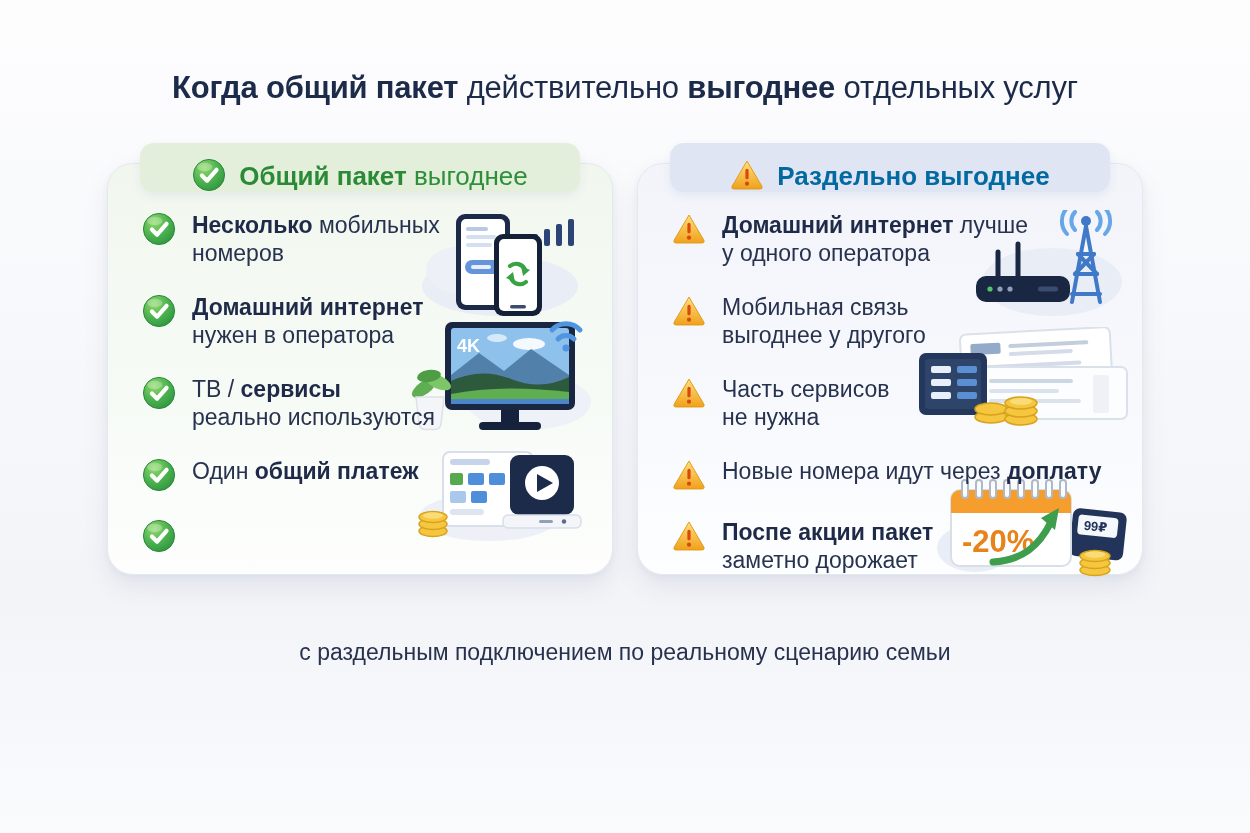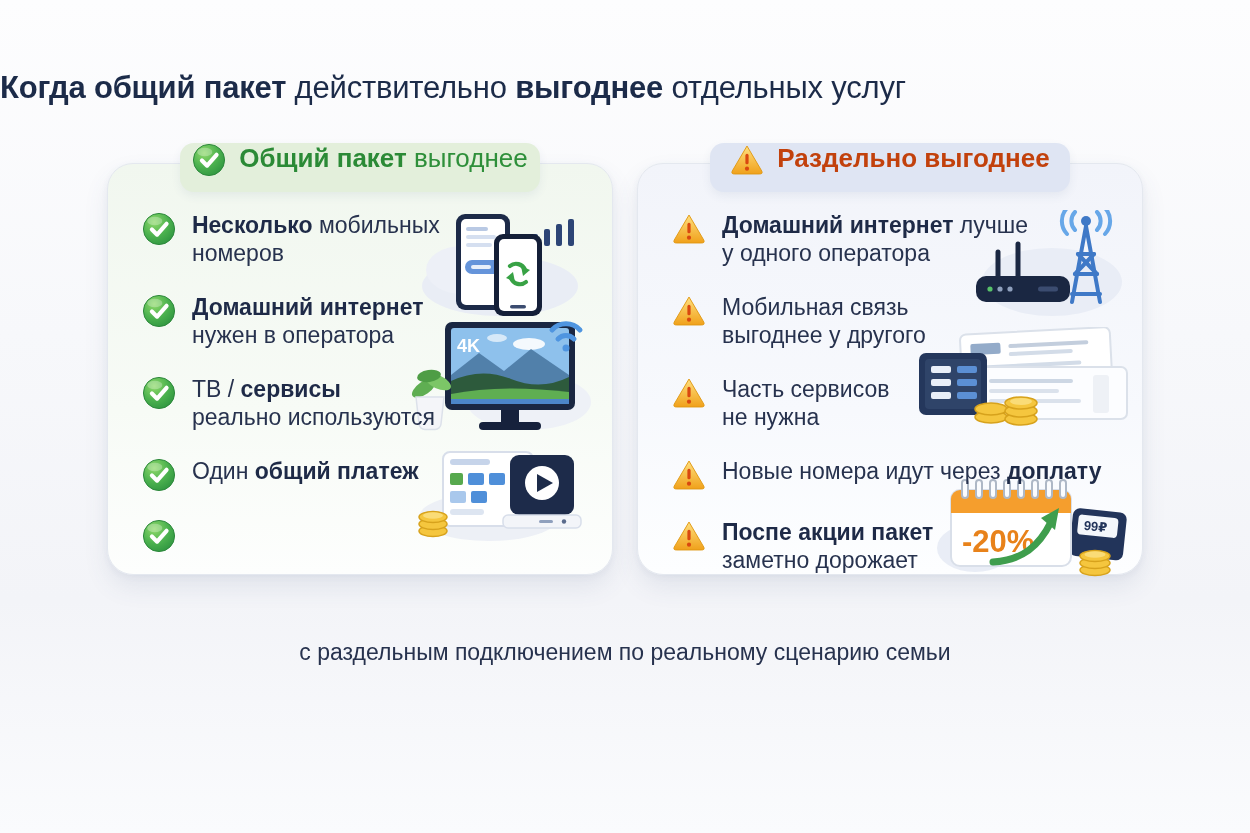--- a/index.html
+++ b/index.html
@@ -6,48 +6,48 @@
   html,body { width:1250px; height:833px; overflow:hidden; }
   body {
     font-family:"Liberation Sans","DejaVu Sans",sans-serif;
     background:linear-gradient(180deg,#fdfdfe 0%,#f7f8fb 40%,#f3f4f8 72%,#fafbfd 100%);
     color:#22304e;
   }
   .page { position:relative; width:1250px; height:833px; }
 
   .title {
     position:absolute; top:70px; left:0; width:100%;
-    font-size:31px; letter-spacing:-0.2px;
+    text-align:center; font-size:31px; letter-spacing:-0.2px;
     color:#1c2b49; font-weight:400;
   }
   .title .b { font-weight:800; }
 
   .cards { position:absolute; top:163px; left:107px; width:1036px; display:flex; gap:24px; }
   .card {
     position:relative; width:506px; height:412px;
     border-radius:26px; border:1px solid #e4e8ef;
     box-shadow:0 12px 24px rgba(70,90,130,.10), 0 2px 6px rgba(70,90,130,.06);
   }
   .card-green { background:linear-gradient(180deg,#f1f7ef 0%,#f7fbf6 60%,#fdfefd 100%); }
   .card-blue  { background:linear-gradient(180deg,#f2f4fa 0%,#f7f9fd 60%,#fdfeff 100%); }
 
   .pill {
     position:absolute; top:-21px; left:50%; transform:translateX(-50%);
-    width:360px; height:49px; border-radius:14px;
-    display:flex; align-items:flex-start; justify-content:center; gap:13px;
+    width:440px; height:49px; border-radius:14px;
+    display:flex; align-items:flex-end; justify-content:center; gap:13px;
     box-shadow:0 4px 10px rgba(70,90,130,.08); z-index:3;
   }
   .pill-green { background:#e3efdb; }
   .pill-blue  { background:#dfe5f3; }
   .pill-icon { width:34px; height:34px; flex:0 0 auto; display:flex; }
   .pill-icon svg { width:100%; height:100%; }
   .pill-text { font-size:26px; white-space:nowrap; }
   .pill-green .pill-text { color:#2e8f3a; font-weight:500; }
   .pill-green .pill-text .b { font-weight:800; color:#2b8a36; }
-  .pill-blue .pill-text { color:#c2410c; font-weight:600; }
+  .pill-blue .pill-text { color:#0369a1; font-weight:600; }
 
   .items {
     position:relative; z-index:2;
     padding:47px 0 0 34px;
     display:flex; flex-direction:column; gap:26px;
   }
   .item { display:flex; align-items:flex-start; gap:16px; }
   .item-icon { width:34px; height:34px; flex:0 0 auto; margin-top:1px; }
   .item-icon svg { width:100%; height:100%; }
   .item-text { font-size:23px; line-height:28px; color:#27324e; font-weight:400; }

